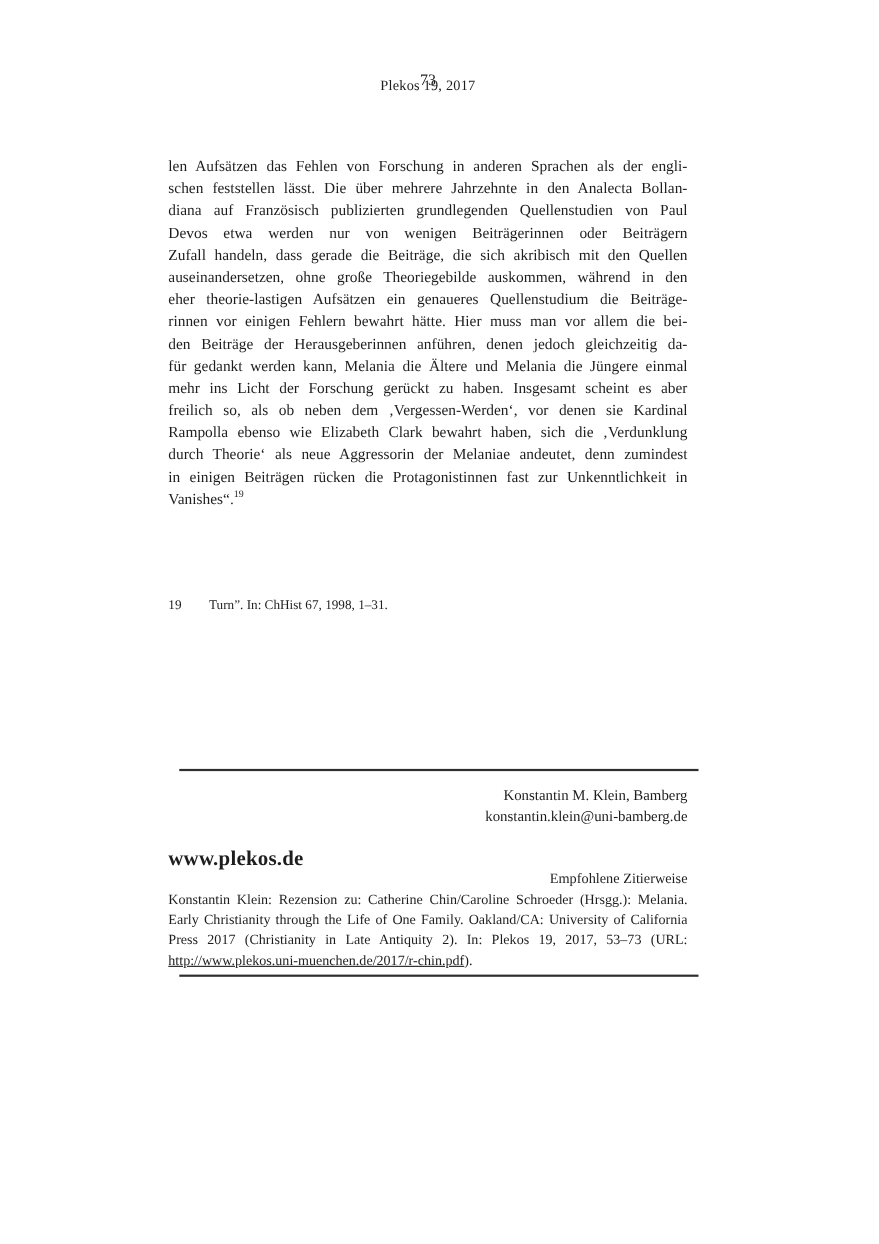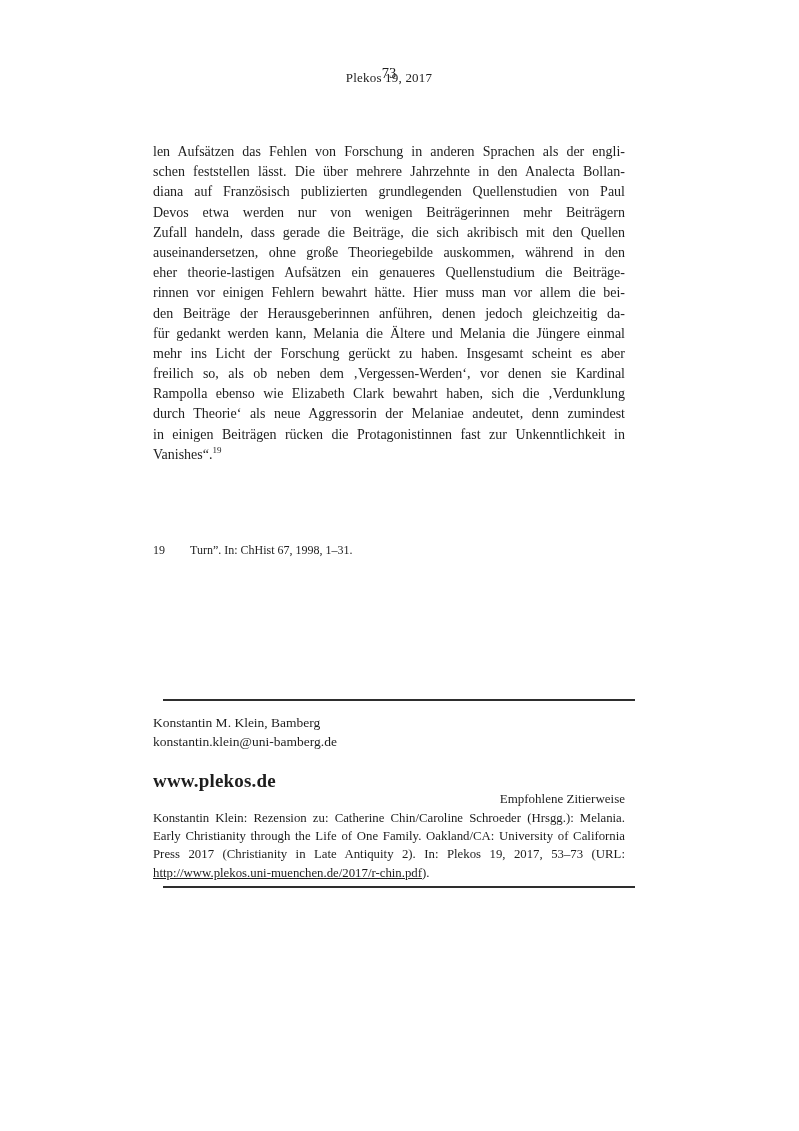--- a/index.html
+++ b/index.html
@@ -91,20 +91,21 @@
     height: 1.5px;
     background: #2e2e2e;
   }
   .rule-top { top: 699px; }
   .rule-bottom { top: 886px; }
   
   .signature {
     top: 714px;
     font-size: 13.5px;
     line-height: 18.8px;
+    text-align: right;
   }
   
   .site-line {
     top: 770px;
     font-size: 19px;
     font-weight: bold;
     letter-spacing: 0.2px;
   }
   .cite-heading {
     top: 791px;
@@ -137,21 +138,21 @@
 
 <div class="page">
 
   <div class="tblock journal-line">Plekos 19, 2017</div>
   <div class="tblock page-num">73</div>
 
   <div class="tblock body-par">
     <div class="bline">len Aufsätzen das Fehlen von Forschung in anderen Sprachen als der engli-</div>
     <div class="bline">schen feststellen lässt. Die über mehrere Jahrzehnte in den Analecta Bollan-</div>
     <div class="bline">diana auf Französisch publizierten grundlegenden Quellenstudien von Paul</div>
-    <div class="bline">Devos etwa werden nur von wenigen Beiträgerinnen mehr Beiträgern</div>
+    <div class="bline">Devos etwa werden nur von wenigen Beiträgerinnen oder Beiträgern</div>
     <div class="bline">Zufall handeln, dass gerade die Beiträge, die sich akribisch mit den Quellen</div>
     <div class="bline">auseinandersetzen, ohne große Theoriegebilde auskommen, während in den</div>
     <div class="bline">eher theorie-lastigen Aufsätzen ein genaueres Quellenstudium die Beiträge-</div>
     <div class="bline">rinnen vor einigen Fehlern bewahrt hätte. Hier muss man vor allem die bei-</div>
     <div class="bline">den Beiträge der Herausgeberinnen anführen, denen jedoch gleichzeitig da-</div>
     <div class="bline">für gedankt werden kann, Melania die Ältere und Melania die Jüngere einmal</div>
     <div class="bline">mehr ins Licht der Forschung gerückt zu haben. Insgesamt scheint es aber</div>
     <div class="bline">freilich so, als ob neben dem ‚Vergessen-Werden‘, vor denen sie Kardinal</div>
     <div class="bline">Rampolla ebenso wie Elizabeth Clark bewahrt haben, sich die ‚Verdunklung</div>
     <div class="bline">durch Theorie‘ als neue Aggressorin der Melaniae andeutet, denn zumindest</div>

